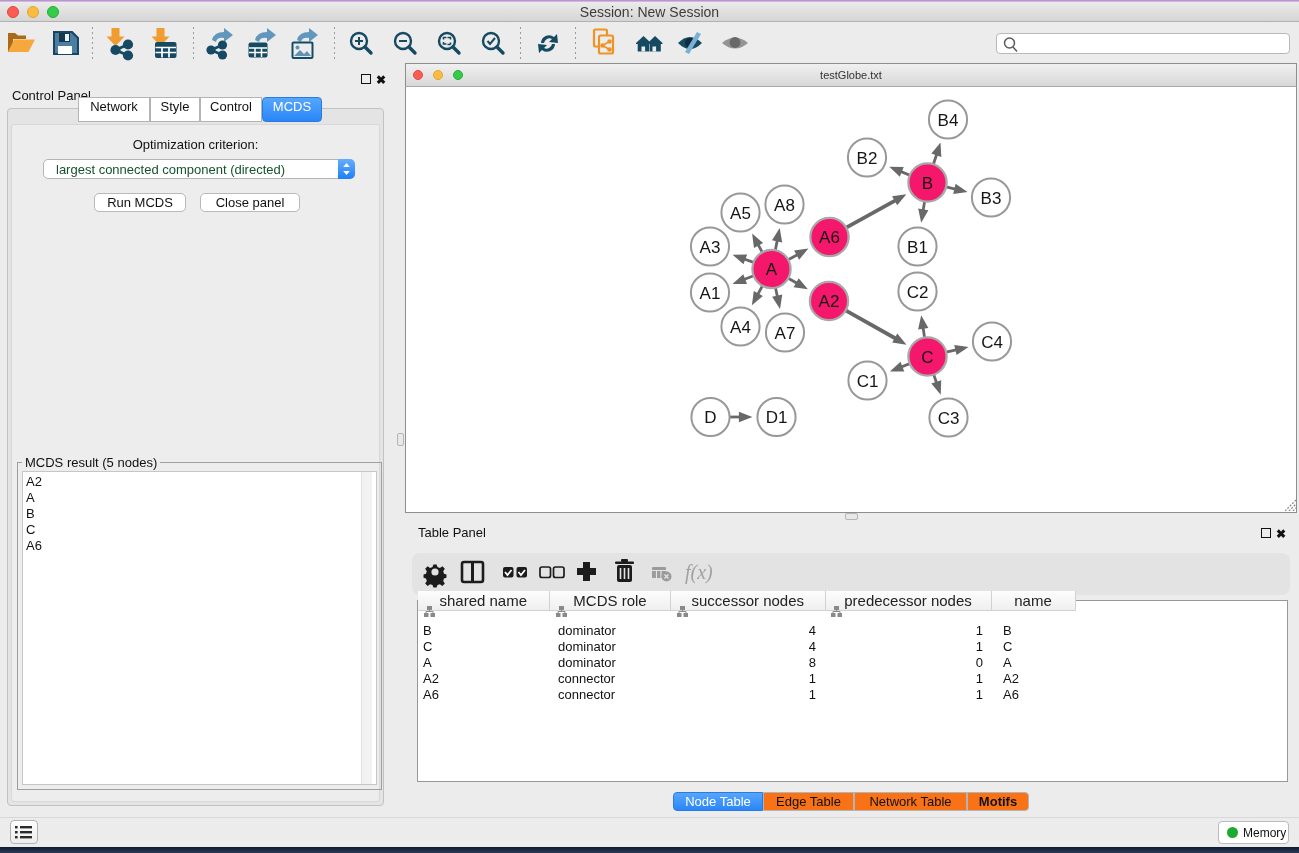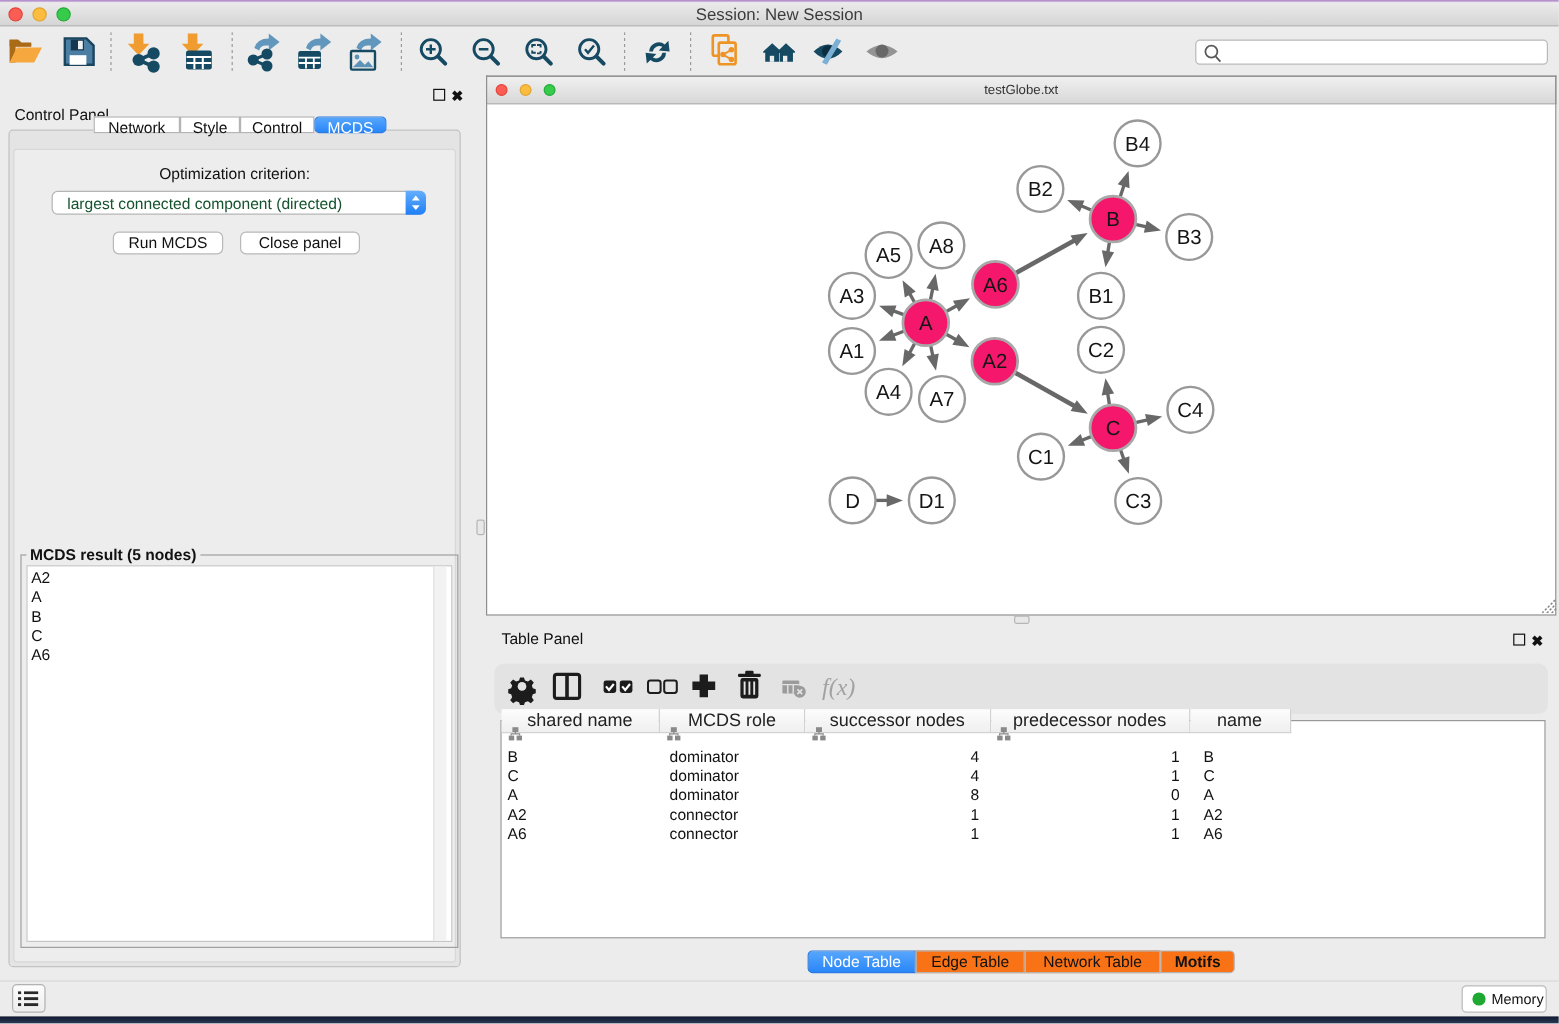--- a/index.html
+++ b/index.html
@@ -9,30 +9,30 @@
 #topline { left:0; top:0; width:1299px; height:2px; background:linear-gradient(#ab84c4,#dcc8e8); }
 #titlebar { left:0; top:2px; width:1299px; height:20px; background:linear-gradient(#ebebeb,#d5d5d5); border-bottom:1px solid #b1b1b1; }
 #title { left:0; top:4px; width:1299px; text-align:center; font-size:14px; color:#3c3c3c; }
 .tl { width:12px; height:12px; border-radius:50%; top:6px; }
 #toolbar { left:0; top:23px; width:1299px; height:39px; background:#ececec; }
 .vsep { top:27px; width:1px; height:32px; background-image:repeating-linear-gradient(#9a9a9a 0 2px, transparent 2px 5px); }
 #searchbox { left:996px; top:33px; width:294px; height:21px; background:#fff; border:1px solid #b9b9b9; border-radius:4px; }
 
 #cp-title { left:12px; top:88px; font-size:13px; color:#111; }
 .wbtn { top:73px; font-weight:bold; color:#111; font-size:12px; }
-.tab { top:97px; height:14px; background:#fff; border:1px solid #b4b4b4; font-size:13px; color:#111; text-align:center; line-height:18px; }
+.tab { top:97px; height:25px; background:#fff; border:1px solid #b4b4b4; font-size:13px; color:#111; text-align:center; line-height:18px; }
 .tabsel { background:linear-gradient(#56a6fd,#2a86f8); color:#fff; border:1px solid #2a7ae0; border-radius:4px; }
 #cp-outer { left:7px; top:108px; width:377px; height:698px; background:#e4e4e4; border:1px solid #c2c2c2; border-radius:4px; }
 #cp-inner { left:11px; top:124px; width:369px; height:678px; background:#ededed; border:1px solid #d8d8d8; border-radius:3px; }
 #optlabel { left:0px; top:137px; width:391px; text-align:center; font-size:13px; color:#111; }
 #dropdown { left:43px; top:159px; width:311px; height:20px; background:#fff; border:1px solid #b5b5b5; border-radius:5px; font-size:13px; color:#14532d; line-height:19px; padding-left:12px; }
 #dropbtn { left:338px; top:159px; width:17px; height:20px; border-radius:0 5px 5px 0; background:linear-gradient(#64aefe,#1f7ff5); }
 .btn { top:193px; height:19px; background:#fff; border:1px solid #b9b9b9; border-radius:5px; font-size:13px; color:#111; text-align:center; line-height:18px; }
 #mcds-group { left:17px; top:462px; width:365px; height:328px; border:1px solid #9f9f9f; }
-#mcds-label { left:22px; top:455px; background:#ededed; padding:0 3px; font-size:13px; color:#111;font-weight:bold; }
+#mcds-label { left:22px; top:455px; background:#ededed; padding:0 3px; font-size:13px; color:#111; }
 #mcds-list { left:22px; top:471px; width:355px; height:314px; background:#fff; border:1px solid #c6c6c6; font-size:13px; color:#111; line-height:16px; padding:2px 0 0 3px; }
 #mcds-sb { left:361px; top:472px; width:11px; height:312px; background:#f2f2f2; border-left:1px solid #e0e0e0; }
 
 #netwin { left:405px; top:63px; width:892px; height:450px; background:#fff; border:1px solid #8e8e8e; }
 #nettitle { left:405px; top:63px; width:892px; height:24px; background:linear-gradient(#f0f0f0,#d8d8d8); border:1px solid #8e8e8e; border-bottom:1px solid #a9a9a9; }
 #netname { left:405px; top:69px; width:892px; text-align:center; font-size:11px; color:#333; }
 
 #tp-title { left:418px; top:525px; font-size:13px; color:#111; }
 #tp-toolbar { left:412px; top:553px; width:878px; height:42px; background:#e3e3e3; border-radius:8px; }
 #tablebox { left:417px; top:600px; width:871px; height:182px; background:#fff; border:1px solid #989898; }

